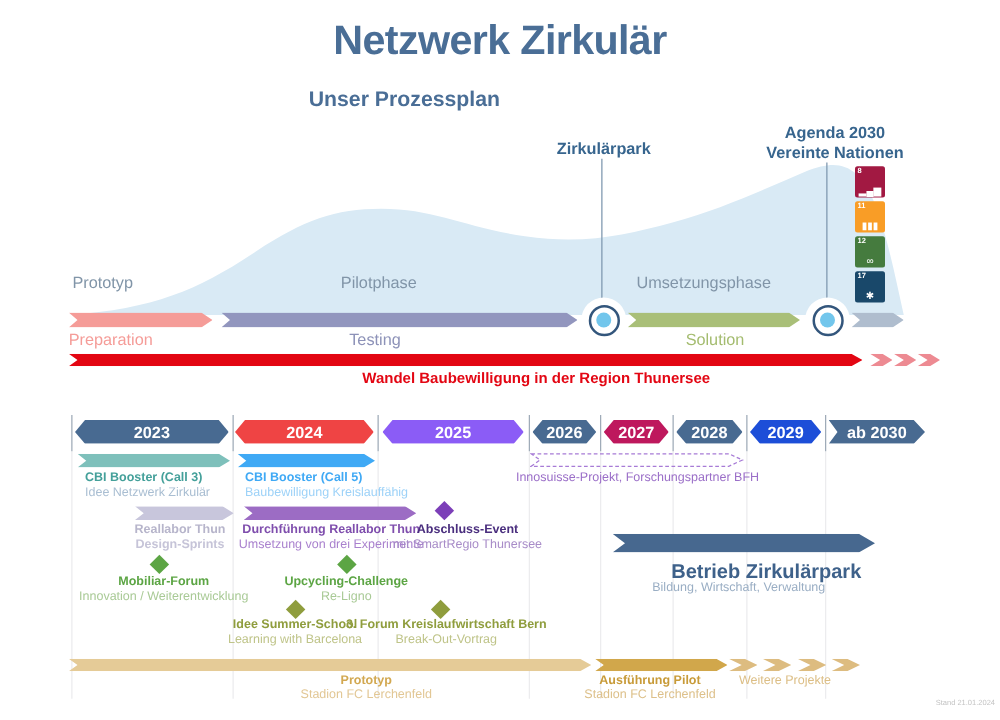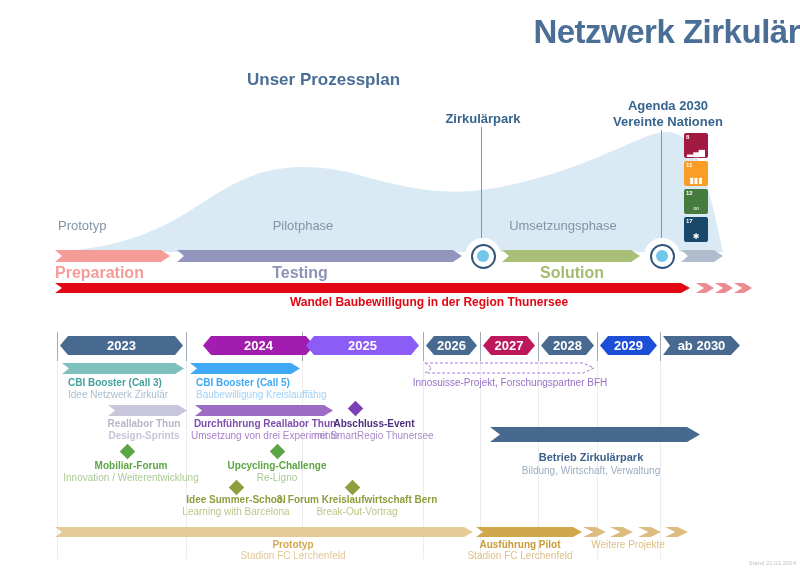--- a/index.html
+++ b/index.html
@@ -1,32 +1,32 @@
 <!DOCTYPE html>
 <html><head>
 <meta charset="utf-8">
 <style>
   html,body{margin:0;padding:0;background:#fff;}
   #canvas{position:relative;width:800px;height:576px;background:#fff;overflow:hidden;
           font-family:"Liberation Sans",sans-serif;-webkit-font-smoothing:antialiased;}
   .abs{position:absolute;}
   
-  .title{left:0;top:13px;width:800px;text-align:right;font-size:33px;font-weight:bold;letter-spacing:-0.5px;}
+  .title{left:0;top:13px;width:800px;text-align:center;font-size:33px;font-weight:bold;letter-spacing:-0.5px;}
   .subtitle{left:0;top:70px;width:647px;text-align:center;font-size:17px;font-weight:bold;}
   
   .ph{font-size:13px;}
   .ms{font-size:13px;font-weight:bold;text-align:center;}
   .vline{width:1px;background:#7d96ae;}
   
   .band{clip-path:polygon(0 0,calc(100% - 9px) 0,100% 50%,calc(100% - 9px) 100%,0 100%,7px 50%);}
   .band-b{clip-path:polygon(0 0,calc(100% - 13px) 0,100% 50%,calc(100% - 13px) 100%,0 100%,10px 50%);}
   .hex{clip-path:polygon(8px 0,calc(100% - 8px) 0,100% 50%,calc(100% - 8px) 100%,8px 100%,0 50%);}
   .chev{clip-path:polygon(0 0,55% 0,100% 50%,55% 100%,0 100%,45% 50%);}
   .dia{width:11px;height:11px;transform:rotate(45deg);}
-  .stage-label{font-size:16px;font-weight:bold;}
+  .stage-label{font-size:13px;font-weight:normal;}
   .center{text-align:center;}
   .banner-label{font-size:12px;font-weight:bold;text-align:center;}
   
   .yr{height:19px;color:#fff;font-size:13px;font-weight:bold;text-align:center;line-height:19px;}
   .tick{width:1px;background:#9fabb8;top:332px;height:29px;}
   .grid{width:1px;background:#ececee;top:361px;height:198px;}
   
   .it{font-size:10px;line-height:11px;font-weight:bold;}
   .is{font-size:10px;line-height:11px;}
   .node-halo{width:36px;height:36px;border-radius:50%;background:#fff;}
@@ -110,21 +110,21 @@
   <div class="abs node-ring" style="left: 649.5px; top: 243.5px; border-color: rgb(51, 86, 124);"></div>
   <div class="abs node-dot" style="left: 656px; top: 250px; background: rgb(114, 198, 236);"></div>
 
   <div class="abs band" style="left: 55px; top: 283px; width: 635px; height: 10px; background: rgb(227, 6, 19);"></div>
   <div class="abs chev" style="left: 696px; top: 283px; width: 18px; height: 10px; background: rgb(237, 138, 146);"></div>
   <div class="abs chev" style="left: 715px; top: 283px; width: 18px; height: 10px; background: rgb(237, 138, 146);"></div>
   <div class="abs chev" style="left: 734px; top: 283px; width: 18px; height: 10px; background: rgb(237, 138, 146);"></div>
   <div class="abs banner-label" style="left: 129px; top: 295px; width: 600px; color: rgb(227, 6, 19);">Wandel Baubewilligung in der Region Thunersee</div>
 
   <div class="abs hex yr" style="left: 60px; top: 336px; width: 123px; background: rgb(72, 106, 145);">2023</div>
-  <div class="abs hex yr" style="left: 203px; top: 336px; width: 111px; background: #a21caf;">2024</div>
+  <div class="abs hex yr" style="left: 188px; top: 336px; width: 111px; background: #ef4444;">2024</div>
   <div class="abs hex yr" style="left: 306px; top: 336px; width: 113px; background: #8b5cf6;">2025</div>
   <div class="abs hex yr" style="left: 426px; top: 336px; width: 51px; background: rgb(72, 106, 145);">2026</div>
   <div class="abs hex yr" style="left: 483px; top: 336px; width: 52px; background: #be185d;">2027</div>
   <div class="abs hex yr" style="left: 541px; top: 336px; width: 53px; background: rgb(72, 106, 145);">2028</div>
   <div class="abs hex yr" style="left: 600px; top: 336px; width: 57px; background: #1d4ed8;">2029</div>
   <div class="abs band yr" style="left: 663px; top: 336px; width: 77px; background: rgb(72, 106, 145);">ab 2030</div>
 
   <div class="abs band" style="left: 62px; top: 363px; width: 122px; height: 11px; background: rgb(126, 192, 187);"></div>
   <div class="abs it" style="left: 68px; top: 377px; color: rgb(68, 160, 154);">CBI Booster (Call 3)</div>
   <div class="abs is" style="left: 68px; top: 389px; color: rgb(169, 190, 210);">Idee Netzwerk Zirkulär</div>
@@ -144,21 +144,21 @@
 
   <div class="abs band" style="left: 195px; top: 405px; width: 138px; height: 11px; background: rgb(156, 108, 196);"></div>
   <div class="abs it center" style="left: 185px; top: 418px; width: 160px; color: rgb(127, 78, 173);">Durchführung Reallabor Thun</div>
   <div class="abs is center" style="left: 185px; top: 430px; width: 160px; color: rgb(169, 129, 206);">Umsetzung von drei Experimente</div>
 
   <div class="abs dia" style="left: 350px; top: 403px; background: rgb(124, 63, 184);"></div>
   <div class="abs it center" style="left: 294px; top: 418px; width: 160px; color: rgb(74, 46, 126);">Abschluss-Event</div>
   <div class="abs is center" style="left: 294px; top: 430px; width: 160px; color: rgb(168, 140, 200);">mit SmartRegio Thunersee</div>
 
   <div class="abs band-b" style="left: 490px; top: 427px; width: 210px; height: 15px; background: rgb(71, 104, 143);"></div>
-  <div class="abs it center" style="left: 491px; top: 452px; width: 200px; font-size: 11px; color: rgb(62, 97, 138);">Betrieb Zirkulärpark</div>
+  <div class="abs it center" style="left: 513px; top: 452px; width: 200px; font-size: 16px; color: rgb(62, 97, 138);">Betrieb Zirkulärpark</div>
   <div class="abs is center" style="left: 491px; top: 465px; width: 200px; color: rgb(154, 174, 196);">Bildung, Wirtschaft, Verwaltung</div>
 
   <div class="abs dia" style="left: 122px; top: 446px; background: rgb(92, 165, 68);"></div>
   <div class="abs it center" style="left: 51px; top: 460px; width: 160px; color: rgb(92, 165, 68);">Mobiliar-Forum</div>
   <div class="abs is center" style="left: 51px; top: 472px; width: 160px; color: rgb(169, 202, 150);">Innovation / Weiterentwicklung</div>
 
   <div class="abs dia" style="left: 272px; top: 446px; background: rgb(92, 165, 68);"></div>
   <div class="abs it center" style="left: 197px; top: 460px; width: 160px; color: rgb(92, 165, 68);">Upcycling-Challenge</div>
   <div class="abs is center" style="left: 197px; top: 472px; width: 160px; color: rgb(169, 202, 150);">Re-Ligno</div>
 

